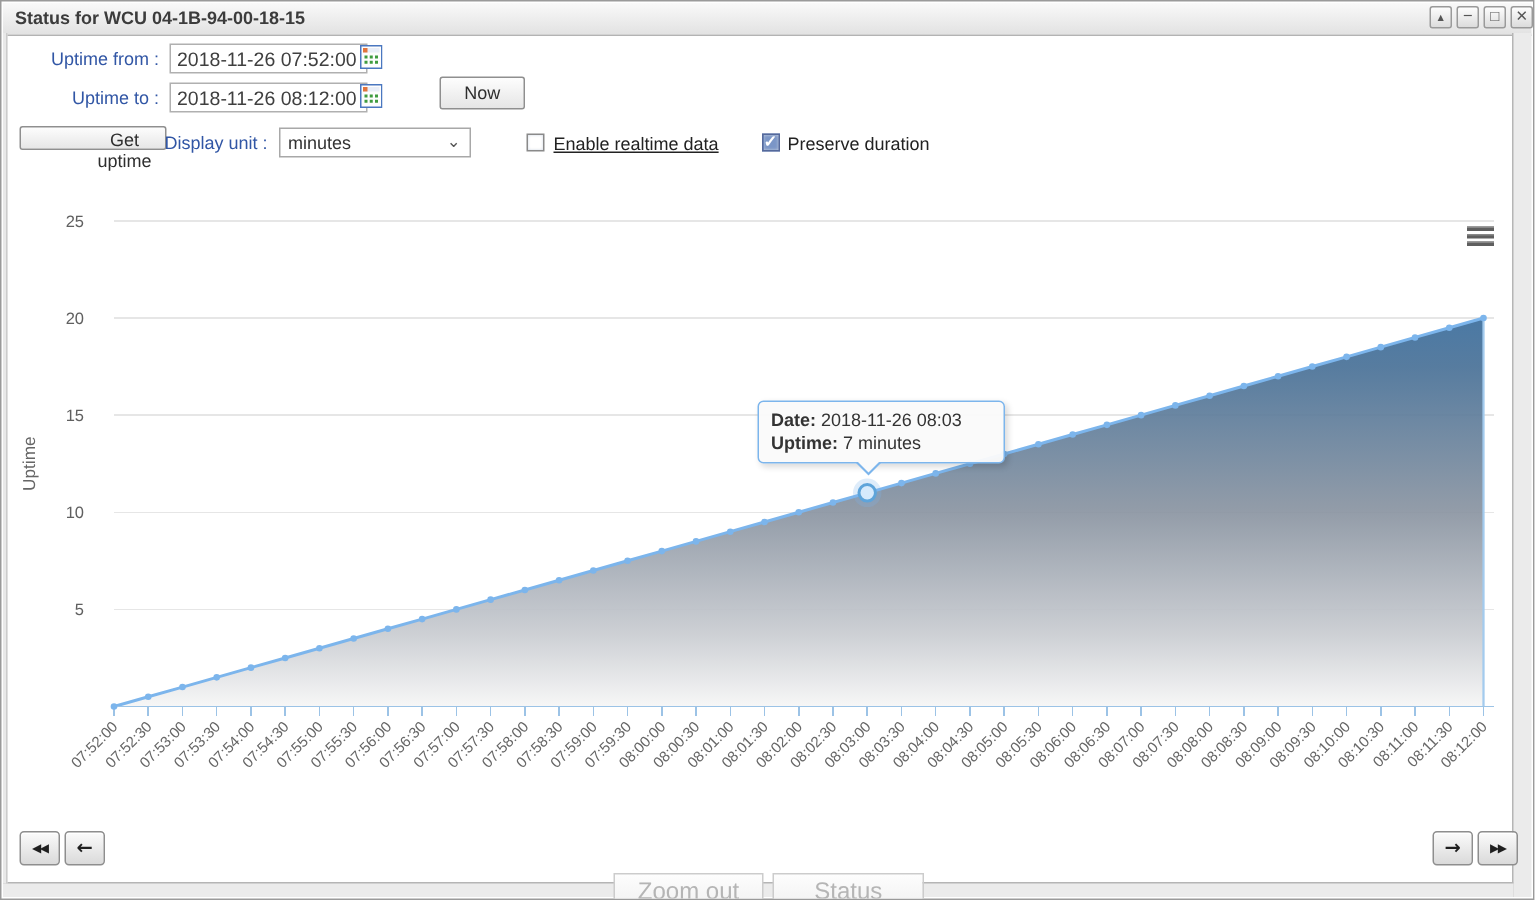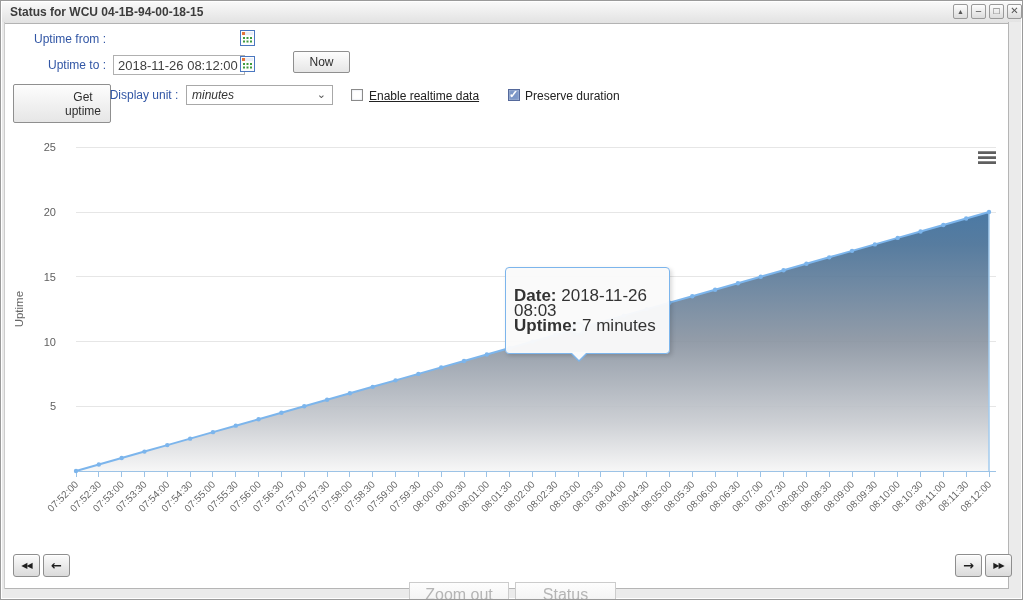--- a/index.html
+++ b/index.html
@@ -9,32 +9,32 @@
   #title-text{position:absolute;left:8px;top:3px;font-size:12px;font-weight:bold;color:#3c3c3c;}
   .win-btn{position:absolute;top:3px;width:15px;height:15px;border:1px solid #9a9a9a;border-radius:2px;background:linear-gradient(#fdfdfd,#dcdcdc);box-sizing:border-box;text-align:center;line-height:12px;font-size:9px;color:#555;cursor:default;}
   #right-gutter{position:absolute;right:1px;top:21px;width:12px;bottom:1px;background:#ebebeb;border-left:1px solid #b5b5b5;}
   #bottom-gutter{position:absolute;left:1px;right:13px;bottom:1px;height:9px;background:#ebebeb;border-top:1px solid #b5b5b5;}
   #left-gutter{position:absolute;left:1px;top:21px;width:2px;bottom:10px;background:#e9e9e9;border-right:1px solid #cccccc;}
   
   .blue-label{position:absolute;font-size:12px;color:#3156a5;text-align:right;width:100px;}
   .date-input{position:absolute;left:112px;width:122px;height:18px;border:1px solid #b0b0b0;font-family:"Liberation Sans",sans-serif;font-size:13px;color:#3f3f3f;padding:0 4px;box-sizing:content-box;}
   .cal-icon{position:absolute;left:239px;width:15px;height:16px;cursor:pointer;}
   .btn{position:absolute;border:1px solid #8f8f8f;border-radius:2px;background:linear-gradient(#fdfdfd,#e6e6e6);font-size:12px;color:#2e2e2e;text-align:center;box-sizing:border-box;cursor:pointer;}
-  .select-box{position:absolute;left:185px;top:84px;width:147px;height:20px;border:1px solid #a8a8a8;background:#fff;box-sizing:border-box;font-size:12px;color:#333;line-height:18px;padding-left:5px;cursor:pointer;font-style:italic;}
+  .select-box{position:absolute;left:185px;top:84px;width:128px;height:20px;border:1px solid #a8a8a8;background:#fff;box-sizing:border-box;font-size:12px;color:#333;line-height:18px;padding-left:5px;cursor:pointer;}
   .select-chevron{position:absolute;right:6px;top:0px;font-size:11px;color:#555;font-family:"DejaVu Sans",sans-serif;}
   .checkbox{position:absolute;width:12px;height:12px;border:1px solid #8a8a8a;background:#fff;box-sizing:border-box;box-shadow:inset 0 0 2px #cfd6e2;cursor:pointer;}
   .checkbox.checked{background:#7b96c7;border-color:#55699b;}
   .checkbox.checked::after{content:"✓";position:absolute;left:0px;top:-2px;font-size:11px;color:#fff;font-weight:bold;}
   .cb-label{position:absolute;font-size:12px;color:#222;}
   
   #chart-svg{position:absolute;left:0;top:115px;}
   #hamburger{position:absolute;left:977px;top:149px;width:18px;height:15px;cursor:pointer;}
   #hamburger .bar{position:absolute;left:0;width:18px;height:3px;background:#5f5f5f;border-top:1px solid #888;box-sizing:border-box;}
   
-  #tooltip{position:absolute;left:504px;top:266px;width:147px;border:1px solid #7cb5ec;border-radius:4px;background:rgba(250,250,250,0.96);box-shadow:2px 2px 4px rgba(0,0,0,0.15);padding:20px 8px;font-size:17px;color:#333;line-height:15px;}
+  #tooltip{position:absolute;left:504px;top:266px;width:147px;border:1px solid #7cb5ec;border-radius:4px;background:rgba(250,250,250,0.96);box-shadow:2px 2px 4px rgba(0,0,0,0.15);padding:5px 8px;font-size:12px;color:#333;line-height:15px;}
   #tooltip .ptr-b{position:absolute;left:64px;bottom:-9px;width:0;height:0;border-left:9px solid transparent;border-right:9px solid transparent;border-top:9px solid #7cb5ec;}
   #tooltip .ptr-f{position:absolute;left:65px;bottom:-7px;width:0;height:0;border-left:8px solid transparent;border-right:8px solid transparent;border-top:8px solid #fafafa;}
   
   .zoom-btn{position:absolute;top:541px;height:23px;border:1px solid #cccccc;background:linear-gradient(#fdfdfd,#f2f2f2);font-size:16px;color:#b5b5b5;text-align:center;line-height:21px;box-sizing:border-box;margin-top:40px;}
   .nav-btn{position:absolute;top:553px;width:27px;height:23px;border:1px solid #8e8e8e;border-radius:3px;background:linear-gradient(#fbfbfb,#dadada);box-shadow:inset 0 1px 0 #fff;box-sizing:border-box;text-align:center;color:#1f1f1f;cursor:pointer;font-family:"DejaVu Sans",sans-serif;}
 </style>
 </head>
 <body>
 
 <div id="window">
@@ -45,20 +45,21 @@
   <div class="win-btn" style="left:952px;"><span style="font-size:7px;">▲</span></div>
   <div class="win-btn" style="left:970px;"><span style="font-size:11px;">−</span></div>
   <div class="win-btn" style="left:988px;"><span style="font-size:10px;">□</span></div>
   <div class="win-btn" style="left:1006px;"><span style="font-size:10px;">✕</span></div>
 
   <div id="right-gutter"></div>
   <div id="bottom-gutter"></div>
   <div id="left-gutter"></div>
 
   <div class="blue-label" style="left:5px;top:31px;">Uptime from :</div>
+  <input class="date-input" style="top: 28px;" value="2018-11-26 07:52:00">
   <span class="cal-icon" style="top:29px;">
     <svg width="15" height="16" viewBox="0 0 15 16">
       <rect x="0.5" y="0.5" width="14" height="15" fill="#fdfdfd" stroke="#4a77c0"></rect>
       <rect x="2" y="2" width="11" height="3" fill="#e9eef8"></rect>
       <rect x="2" y="2" width="3" height="3" fill="#e2743c"></rect>
       <rect x="3" y="7" width="2" height="2" fill="#3f9b3f"></rect>
         <rect x="6.5" y="7" width="2" height="2" fill="#3f9b3f"></rect>
         <rect x="10" y="7" width="2" height="2" fill="#3f9b3f"></rect>
       <rect x="3" y="10.5" width="2" height="2" fill="#3f9b3f"></rect>
         <rect x="6.5" y="10.5" width="2" height="2" fill="#3f9b3f"></rect>
@@ -76,21 +77,21 @@
       <rect x="3" y="7" width="2" height="2" fill="#3f9b3f"></rect>
         <rect x="6.5" y="7" width="2" height="2" fill="#3f9b3f"></rect>
         <rect x="10" y="7" width="2" height="2" fill="#3f9b3f"></rect>
       <rect x="3" y="10.5" width="2" height="2" fill="#3f9b3f"></rect>
         <rect x="6.5" y="10.5" width="2" height="2" fill="#3f9b3f"></rect>
         <rect x="10" y="10.5" width="2" height="2" fill="#3f9b3f"></rect>
     </svg>
   </span>
   <button class="btn" style="left:272px;top:50px;width:57px;height:22px;margin-left:20px;">Now</button>
 
-  <button class="btn" style="left:12px;top:83px;width:98px;height:39px;padding-left:48px;">Get uptime</button>
+  <button class="btn" style="left:12px;top:83px;width:98px;height:16px;padding-left:48px;">Get uptime</button>
   <div class="blue-label" style="left:108px;top:87px;width:70px;text-align:center;">Display unit :</div>
   <div class="select-box">
     <span>minutes</span>
     <span class="select-chevron">⌄</span>
   </div>
   <span class="checkbox" style="left:350px;top:88px;"></span>
   <span class="cb-label" style="left:368px;top:88px;text-decoration:underline;">Enable realtime data</span>
   <span class="checkbox checked" style="left:507px;top:88px;"></span>
   <span class="cb-label" style="left:524px;top:88px;">Preserve duration</span>
 

